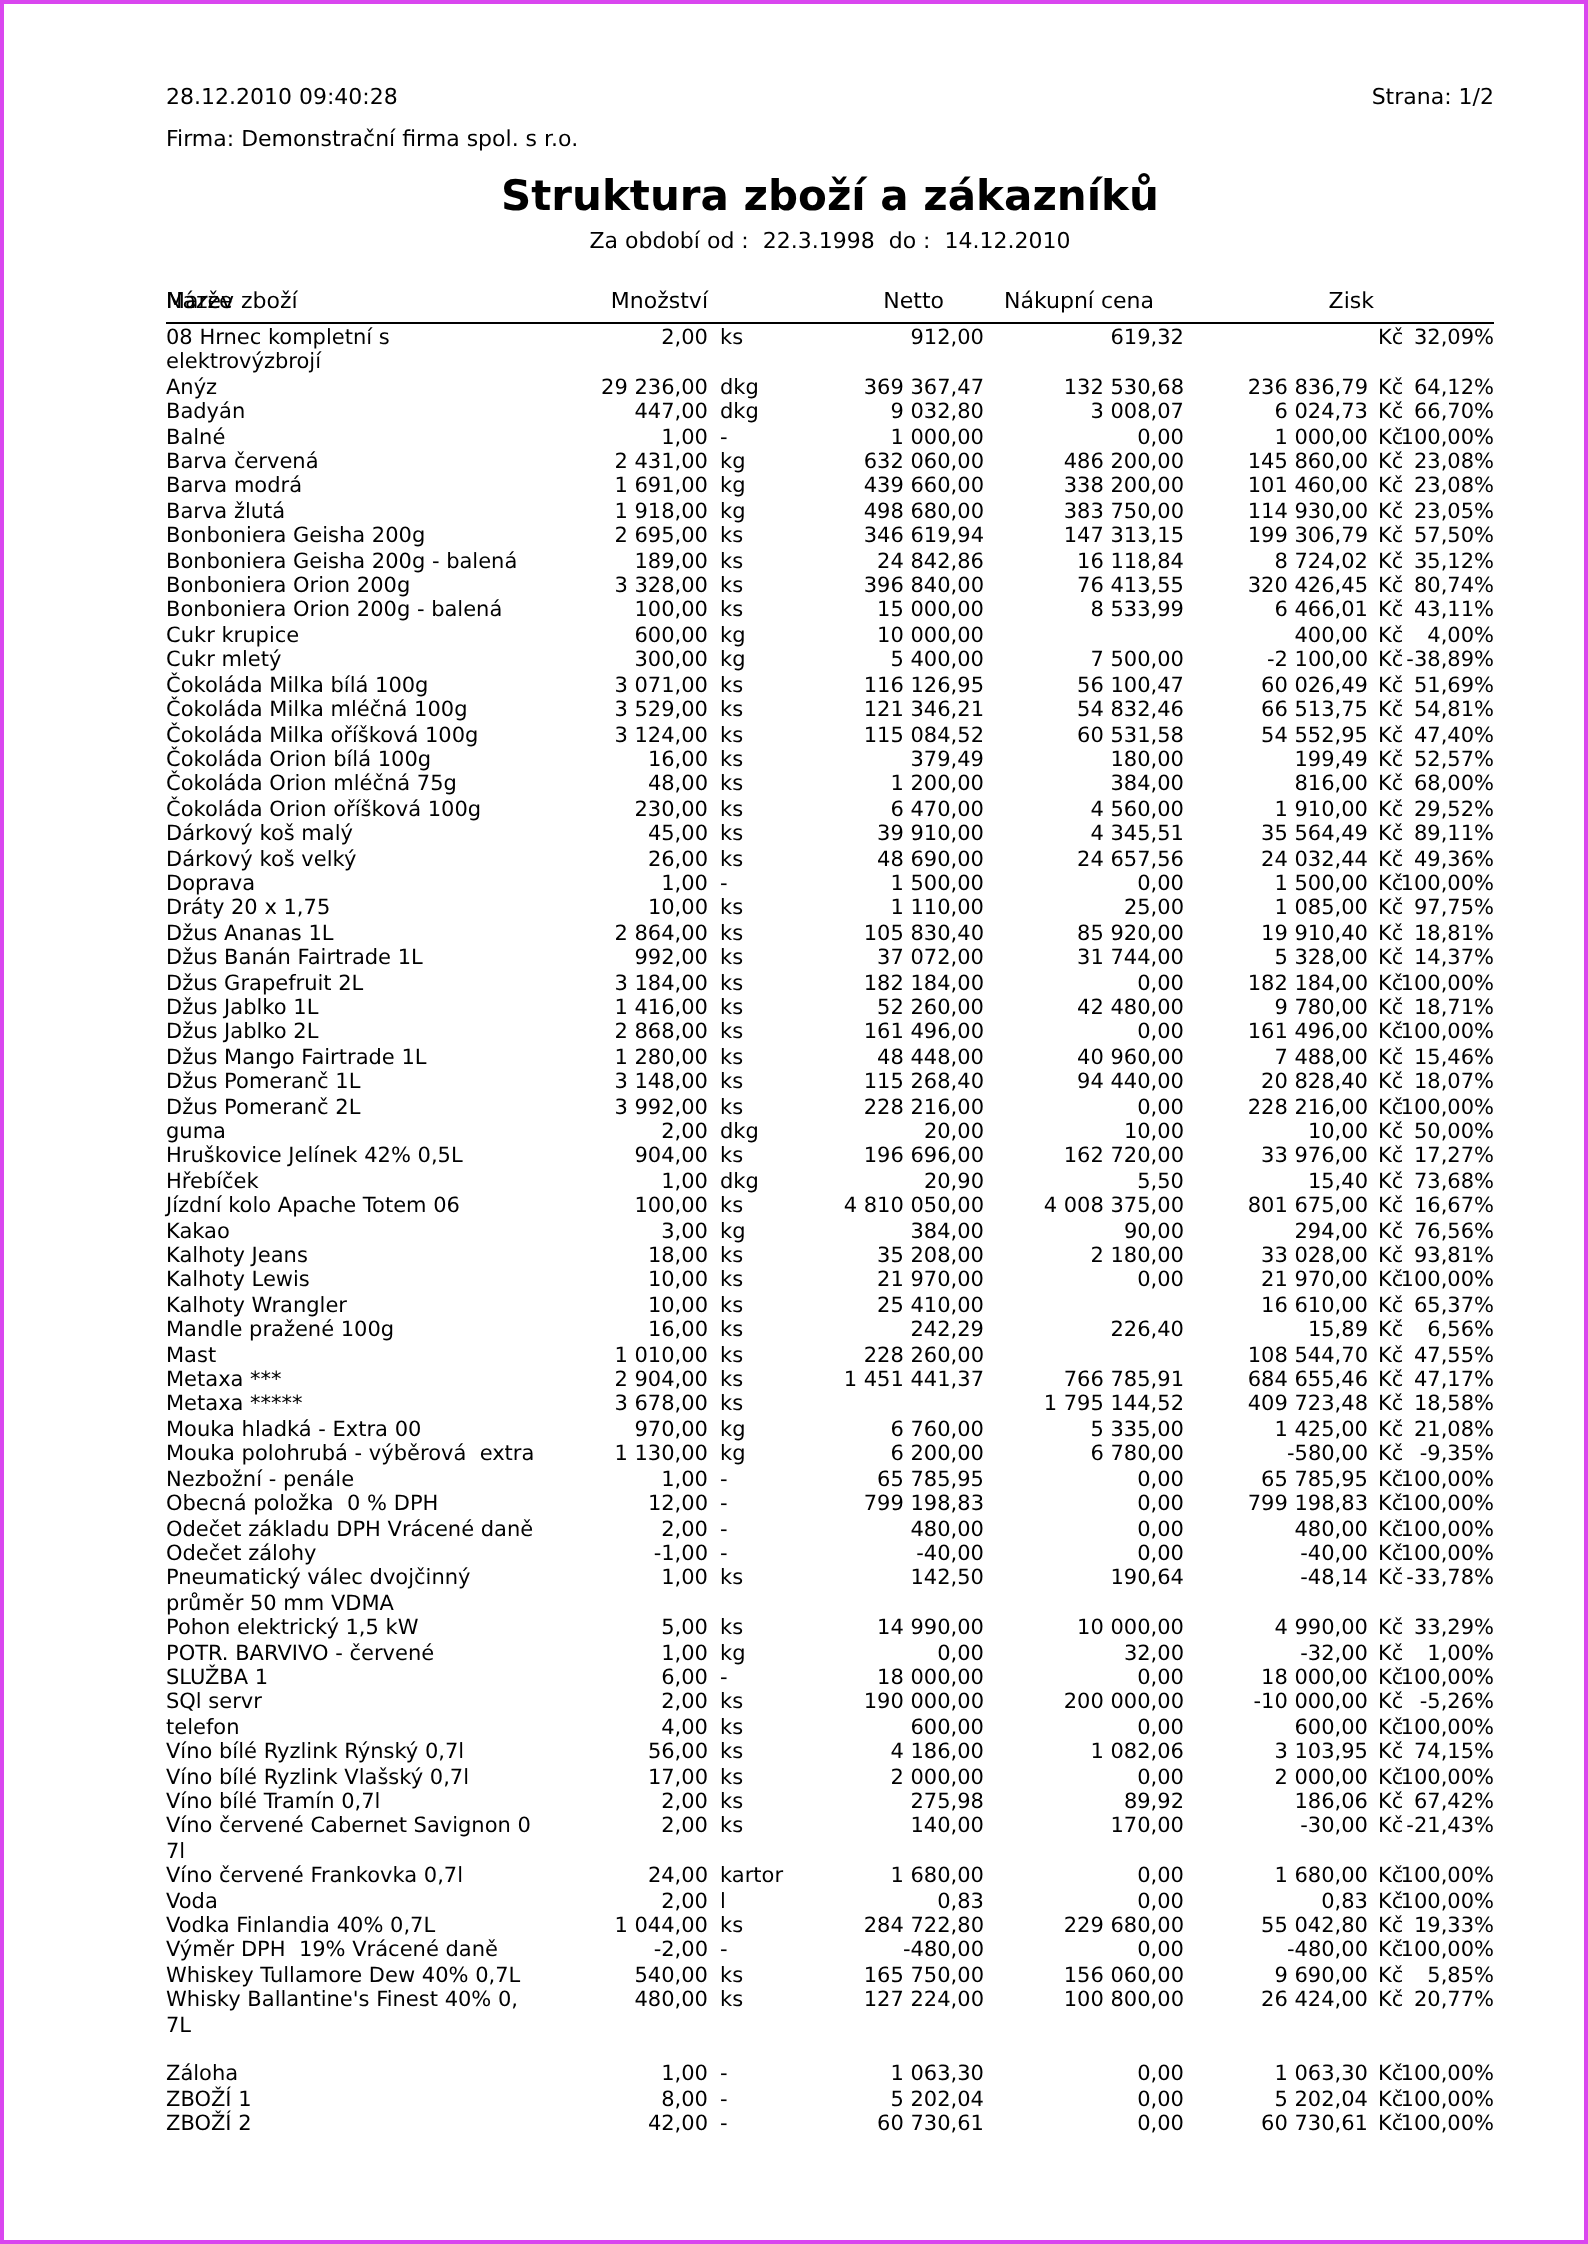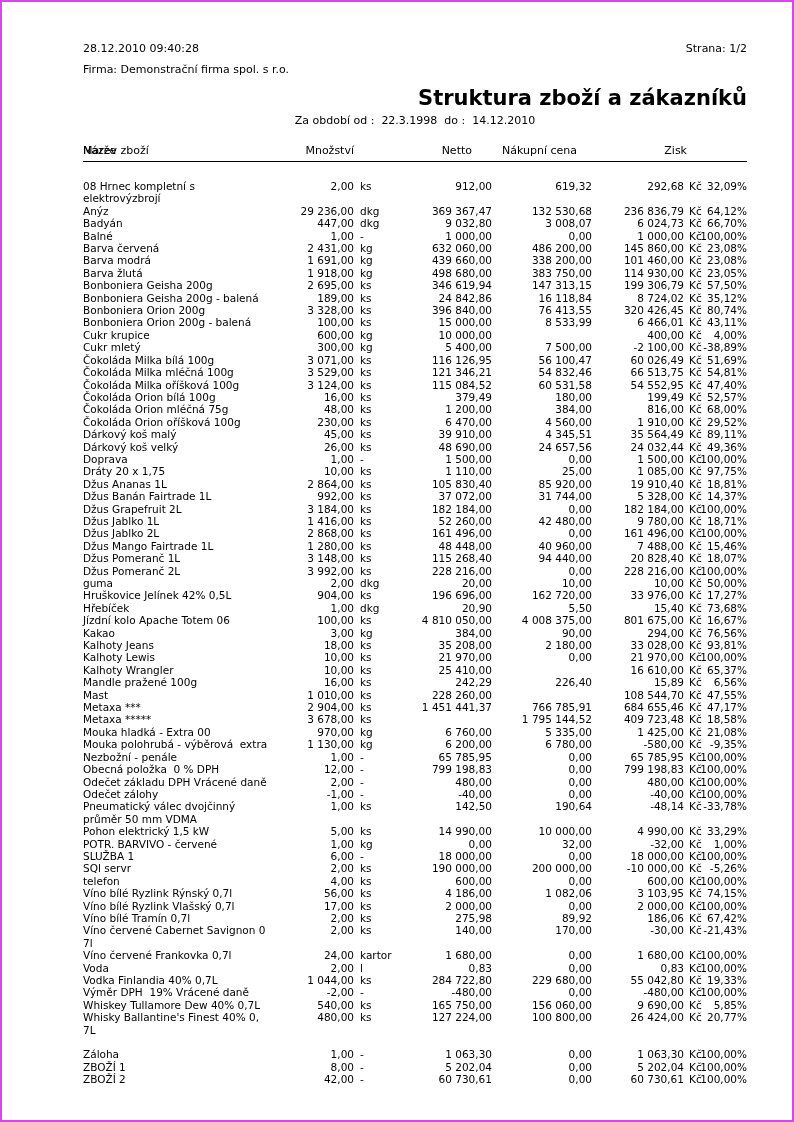--- a/index.html
+++ b/index.html
@@ -25,21 +25,21 @@
     font-size: 11px;
     line-height: 14px;
   }
   .company-line {
     margin-top: 7px;
     font-size: 11px;
     line-height: 14px;
   }
   .report-title {
     margin-top: 9px;
-    text-align: right;
+    text-align: center;
     font-size: 21px;
     font-weight: bold;
     line-height: 25px;
   }
   .report-period {
     margin-top: 3px;
     text-align: center;
     font-size: 11px;
     line-height: 14px;
     white-space: pre;
@@ -56,21 +56,21 @@
   .h-name     { text-align: left; }
   .h-qty      { width: 271px; text-align: right; }
   .h-netto    { width: 389px; text-align: right; }
   .h-purchase { width: 494px; text-align: right; }
   .h-profit   { width: 604px; text-align: right; }
   .h-margin   { width: 664px; text-align: left; }
   .tbl-rule {
     border-top: 1px solid #000;
     margin-top: 2px;
   }
-  .rows { margin-top: 18px; }
+  .rows { margin-top: 1px; }
   .row { position: relative; min-height: 12.4px; line-height: 12.4px; }
   .row-spacer { height: 12.4px; }
   .c-name {
     width: 228px;
     white-space: pre-wrap;
   }
   .c-num {
     position: absolute; top: 0; left: 0;
     text-align: right; white-space: nowrap;
   }
@@ -104,21 +104,21 @@
         <span class="hcell h-name">Název zboží</span>
         <span class="hcell h-qty">Množství</span>
         <span class="hcell h-netto">Netto</span>
         <span class="hcell h-purchase">Nákupní cena</span>
         <span class="hcell h-profit">Zisk</span>
         <span class="hcell h-margin">Marže</span>
       </div>
       <div class="tbl-rule"></div>
       <div class="rows" id="rows">
           <div class="row"><span class="c-name">08 Hrnec kompletní s
-elektrovýzbrojí</span><span class="c-num c-qty">2,00</span><span class="c-unit">ks</span><span class="c-num c-netto">912,00</span><span class="c-num c-purchase">619,32</span><span class="c-num c-profit">292,68</span><span class="c-kc">Kč</span><span class="c-num c-margin">32,09%</span></div>
+elektrovýzbrojí</span><span class="c-num c-qty">2,00</span><span class="c-unit">ks</span><span class="c-num c-netto">912,00</span><span class="c-num c-purchase">619,32</span><span class="c-kc">Kč</span><span class="c-num c-margin">32,09%</span></div>
           <div class="row"><span class="c-name">Anýz</span><span class="c-num c-qty">29 236,00</span><span class="c-unit">dkg</span><span class="c-num c-netto">369 367,47</span><span class="c-num c-purchase">132 530,68</span><span class="c-num c-profit">236 836,79</span><span class="c-kc">Kč</span><span class="c-num c-margin">64,12%</span></div>
           <div class="row"><span class="c-name">Badyán</span><span class="c-num c-qty">447,00</span><span class="c-unit">dkg</span><span class="c-num c-netto">9 032,80</span><span class="c-num c-purchase">3 008,07</span><span class="c-num c-profit">6 024,73</span><span class="c-kc">Kč</span><span class="c-num c-margin">66,70%</span></div>
           <div class="row"><span class="c-name">Balné</span><span class="c-num c-qty">1,00</span><span class="c-unit">-</span><span class="c-num c-netto">1 000,00</span><span class="c-num c-purchase">0,00</span><span class="c-num c-profit">1 000,00</span><span class="c-kc">Kč</span><span class="c-num c-margin">100,00%</span></div>
           <div class="row"><span class="c-name">Barva červená</span><span class="c-num c-qty">2 431,00</span><span class="c-unit">kg</span><span class="c-num c-netto">632 060,00</span><span class="c-num c-purchase">486 200,00</span><span class="c-num c-profit">145 860,00</span><span class="c-kc">Kč</span><span class="c-num c-margin">23,08%</span></div>
           <div class="row"><span class="c-name">Barva modrá</span><span class="c-num c-qty">1 691,00</span><span class="c-unit">kg</span><span class="c-num c-netto">439 660,00</span><span class="c-num c-purchase">338 200,00</span><span class="c-num c-profit">101 460,00</span><span class="c-kc">Kč</span><span class="c-num c-margin">23,08%</span></div>
           <div class="row"><span class="c-name">Barva žlutá</span><span class="c-num c-qty">1 918,00</span><span class="c-unit">kg</span><span class="c-num c-netto">498 680,00</span><span class="c-num c-purchase">383 750,00</span><span class="c-num c-profit">114 930,00</span><span class="c-kc">Kč</span><span class="c-num c-margin">23,05%</span></div>
           <div class="row"><span class="c-name">Bonboniera Geisha 200g</span><span class="c-num c-qty">2 695,00</span><span class="c-unit">ks</span><span class="c-num c-netto">346 619,94</span><span class="c-num c-purchase">147 313,15</span><span class="c-num c-profit">199 306,79</span><span class="c-kc">Kč</span><span class="c-num c-margin">57,50%</span></div>
           <div class="row"><span class="c-name">Bonboniera Geisha 200g - balená</span><span class="c-num c-qty">189,00</span><span class="c-unit">ks</span><span class="c-num c-netto">24 842,86</span><span class="c-num c-purchase">16 118,84</span><span class="c-num c-profit">8 724,02</span><span class="c-kc">Kč</span><span class="c-num c-margin">35,12%</span></div>
           <div class="row"><span class="c-name">Bonboniera Orion 200g</span><span class="c-num c-qty">3 328,00</span><span class="c-unit">ks</span><span class="c-num c-netto">396 840,00</span><span class="c-num c-purchase">76 413,55</span><span class="c-num c-profit">320 426,45</span><span class="c-kc">Kč</span><span class="c-num c-margin">80,74%</span></div>
           <div class="row"><span class="c-name">Bonboniera Orion 200g - balená</span><span class="c-num c-qty">100,00</span><span class="c-unit">ks</span><span class="c-num c-netto">15 000,00</span><span class="c-num c-purchase">8 533,99</span><span class="c-num c-profit">6 466,01</span><span class="c-kc">Kč</span><span class="c-num c-margin">43,11%</span></div>

